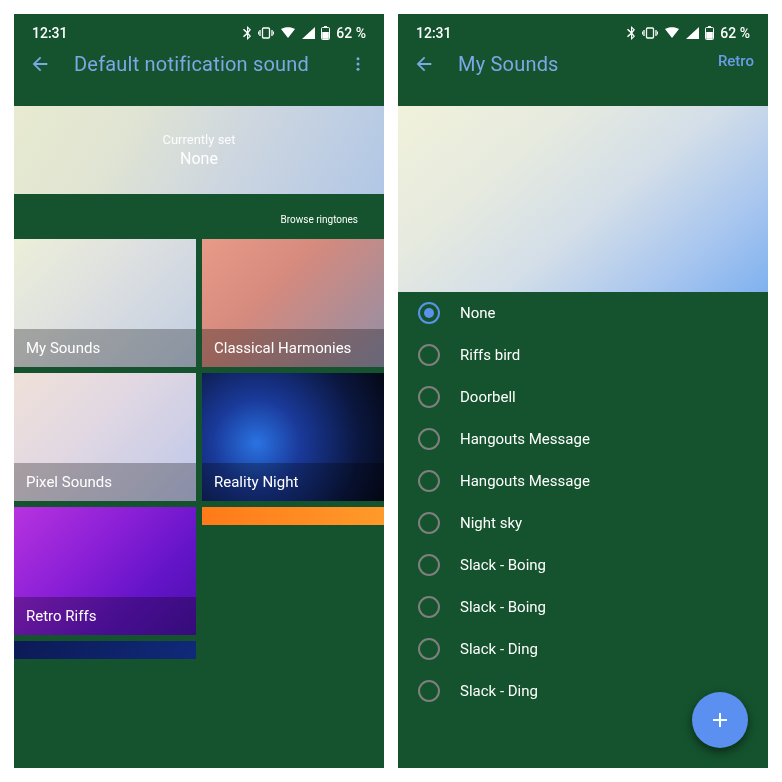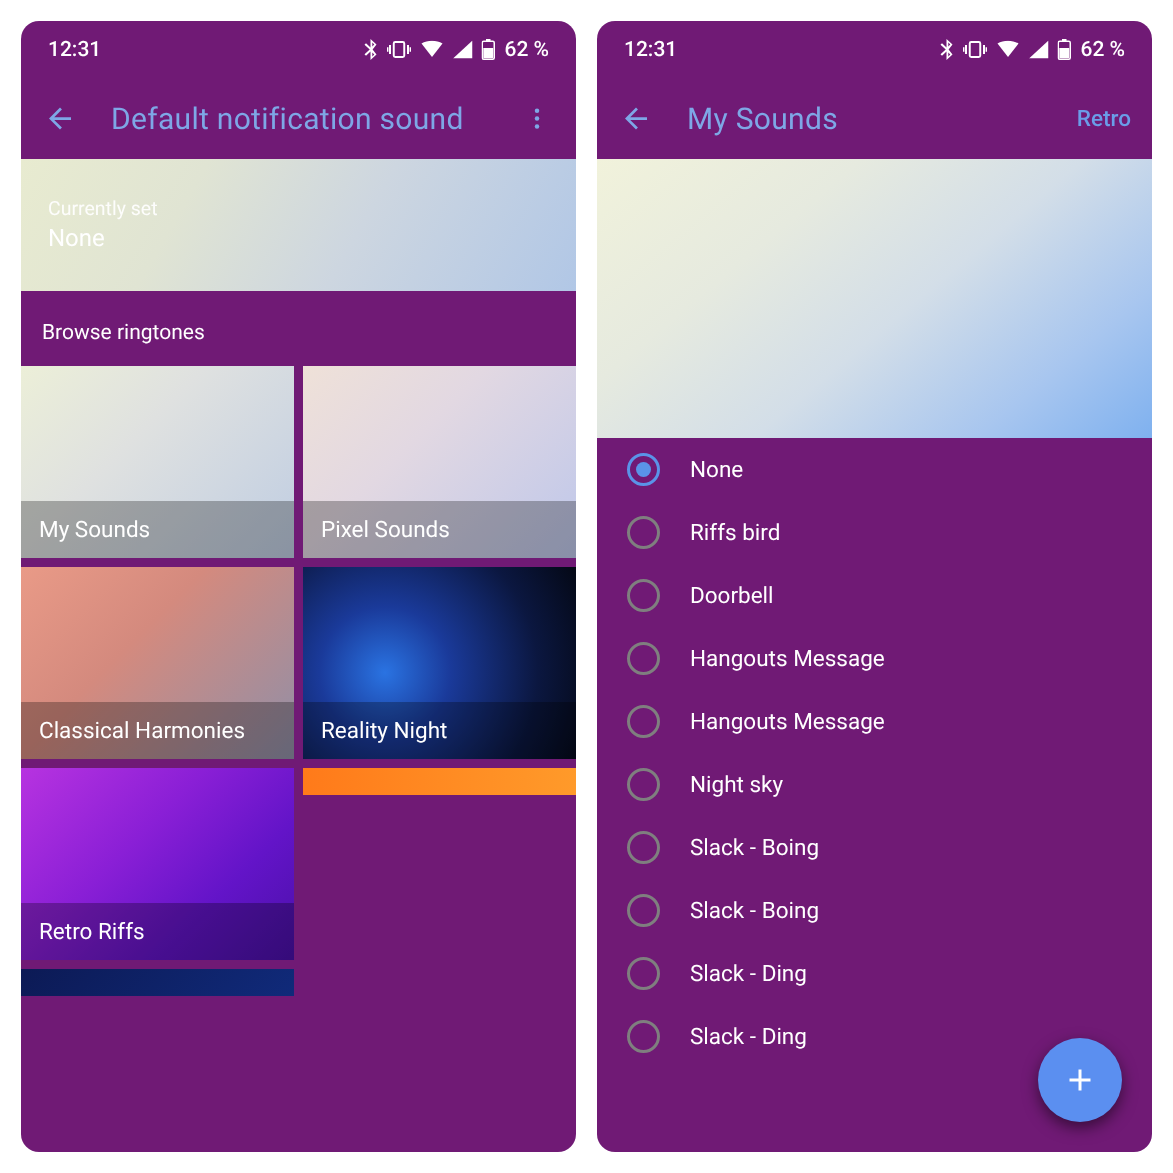--- a/index.html
+++ b/index.html
@@ -8,22 +8,22 @@
     font-family: Roboto, "Helvetica Neue", Arial, sans-serif;
     width: 782px;
     height: 782px;
     overflow: hidden;
     display: flex;
     gap: 14px;
     padding: 14px;
   }
   .phone {
     flex: 1;
-    background: #701a75;
-    border-radius: 12px;
+    background: #14532d;
+    border-radius: 0;
     overflow: hidden;
     display: flex;
     flex-direction: column;
     position: relative;
   }
   
   .status-bar {
     height: 38px;
     display: flex;
     align-items: center;
@@ -32,21 +32,20 @@
     color: #fff;
     font-size: 14px;
     font-weight: 500;
   }
   .status-icons { display: flex; align-items: center; gap: 6px; }
   .status-icons svg { display: block; }
   
   .app-bar {
     height: 54px;
     display: flex;
-    align-items: center;
     padding: 0 14px;
     gap: 22px;
   }
   .app-bar .title {
     flex: 1;
     color: #7ea7e6;
     font-size: 20px;
     font-weight: 400;
     letter-spacing: 0.2px;
   }
@@ -54,28 +53,30 @@
     color: #6a9de8;
     font-size: 15px;
     font-weight: 500;
   }
   .icon-btn { width: 24px; height: 24px; display:flex; align-items:center; justify-content:center; cursor:pointer; }
   
   .current-card {
     background: linear-gradient(120deg, #e8ebd0 0%, #e0e4d3 30%, #cdd6e0 60%, #b1c7e6 100%);
     padding: 26px 18px 26px 18px;
     color: #fff;
+    text-align: center;
   }
   .current-card .lbl { font-size: 13px; opacity: 0.95; }
   .current-card .val { font-size: 16px; margin-top: 2px; }
   
   .browse-head {
     color: #fff;
-    font-size: 14px;
+    font-size: 10px;
     padding: 20px 26px 14px 14px;
+    text-align: right;
   }
   
   .grid {
     display: grid;
     grid-template-columns: 1fr 1fr;
     gap: 6px;
     padding: 0 0px;
   }
   .tile { position: relative; height: 128px; overflow: hidden; }
   .tile .bg { position:absolute; inset:0; }
@@ -171,26 +172,26 @@
     <div class="lbl">Currently set</div>
     <div class="val">None</div>
   </div>
   <div class="browse-head">Browse ringtones</div>
   <div class="grid">
     <div class="tile">
         <div class="bg g-my"></div>
         <div class="label">My Sounds</div>
       </div>
     <div class="tile">
+        <div class="bg g-class"></div>
+        <div class="label">Classical Harmonies</div>
+      </div>
+    <div class="tile">
         <div class="bg g-pixel"></div>
         <div class="label">Pixel Sounds</div>
-      </div>
-    <div class="tile">
-        <div class="bg g-class"></div>
-        <div class="label">Classical Harmonies</div>
       </div>
     <div class="tile">
         <div class="bg g-real"></div>
         <div class="label">Reality Night</div>
       </div>
     <div class="tile">
         <div class="bg g-retro"></div>
         <div class="label">Retro Riffs</div>
       </div>
     <div class="tile" style="height:18px">

